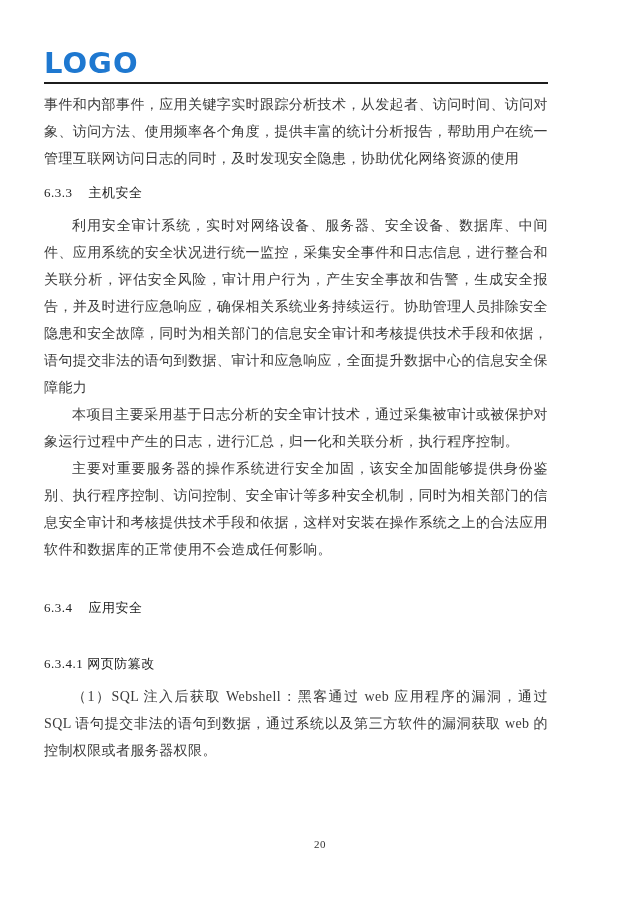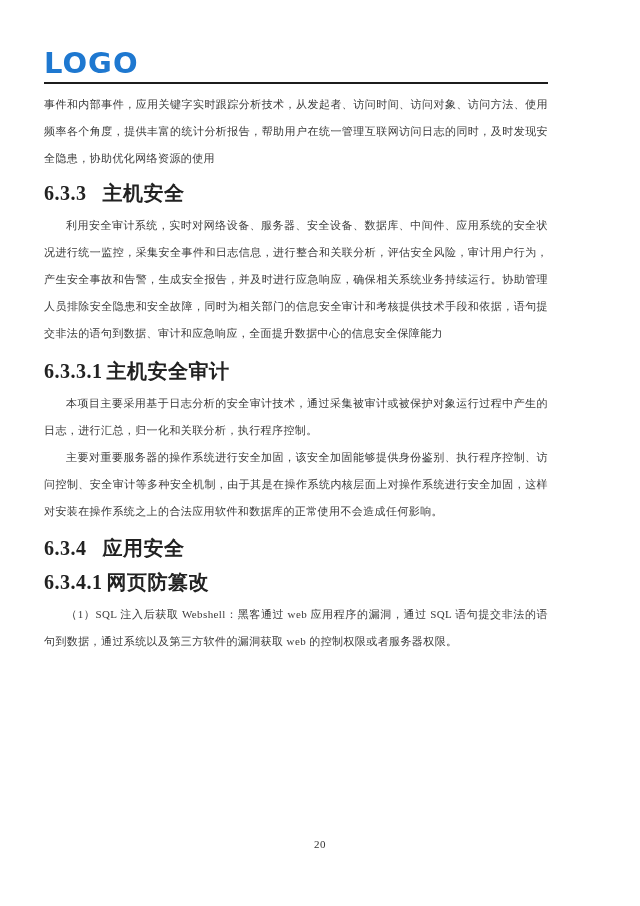--- a/index.html
+++ b/index.html
@@ -34,57 +34,57 @@
     transform: scaleY(0.96);
   }
   .header-rule {
     height: 0;
     border-bottom: 2px solid #1c1c1c;
     margin-top: 4px;
   }
   
   .para {
     margin: 0;
-    font-size: 11px;
+    font-size: 14px;
     line-height: 27px;
     letter-spacing: 0.4px;
     text-align: justify;
     color: #3a3a3a;
   }
   .para.indent {
     text-indent: 2em;
   }
   .para.first {
     margin-top: 7px;
   }
   
   .heading {
-    font-size: 20px;
-    font-weight: bold;
+    font-size: 13px;
+    font-weight: normal;
     color: #222222;
     line-height: 22px;
     letter-spacing: 0.5px;
   }
   .heading .h-num {
     display: inline-block;
   }
   .heading.lvl2 {
     margin: 10px 0 8px 0;
   }
   .heading.lvl2 .h-num {
     margin-right: 16px;
   }
   .heading.lvl3 {
     margin: 13px 0 8px 0;
   }
   .heading.lvl3 .h-num {
     margin-right: 4px;
   }
   .heading.spaced {
-    margin-top: 12px;
+    margin-top: 34px;
   }
   
   .footer {
     position: absolute;
     left: 0;
     right: 0;
     bottom: 56px;
     text-align: center;
     font-size: 11px;
     color: #333333;
@@ -101,26 +101,23 @@
     <div class="header-rule"></div>
   </div>
 
   <p class="para first">事件和内部事件，应用关键字实时跟踪分析技术，从发起者、访问时间、访问对象、访问方法、使用频率各个角度，提供丰富的统计分析报告，帮助用户在统一管理互联网访问日志的同时，及时发现安全隐患，协助优化网络资源的使用</p>
 
   <div class="heading lvl2">
     <span class="h-num">6.3.3</span><span class="h-title">主机安全</span>
   </div>
   <p class="para indent">利用安全审计系统，实时对网络设备、服务器、安全设备、数据库、中间件、应用系统的安全状况进行统一监控，采集安全事件和日志信息，进行整合和关联分析，评估安全风险，审计用户行为，产生安全事故和告警，生成安全报告，并及时进行应急响应，确保相关系统业务持续运行。协助管理人员排除安全隐患和安全故障，同时为相关部门的信息安全审计和考核提供技术手段和依据，语句提交非法的语句到数据、审计和应急响应，全面提升数据中心的信息安全保障能力</p>
 
-  <div class="heading lvl3">
-    <span class="h-num">6.3.3.1</span><span class="h-title">主机安全审计</span>
-  </div>
   <p class="para indent">本项目主要采用基于日志分析的安全审计技术，通过采集被审计或被保护对象运行过程中产生的日志，进行汇总，归一化和关联分析，执行程序控制。</p>
 
-  <p class="para indent">主要对重要服务器的操作系统进行安全加固，该安全加固能够提供身份鉴别、执行程序控制、访问控制、安全审计等多种安全机制，由于其是在操作系统内核层面上对操作系统进行安全加固，这样对安装在操作系统之上的合法应用软件和数据库的正常使用不会造成任何影响。</p>
+  <p class="para indent">主要对重要服务器的操作系统进行安全加固，该安全加固能够提供身份鉴别、执行程序控制、访问控制、安全审计等多种安全机制，同时为相关部门的信息安全审计和考核提供技术手段和依据，这样对安装在操作系统之上的合法应用软件和数据库的正常使用不会造成任何影响。</p>
 
   <div class="heading lvl2 spaced">
     <span class="h-num">6.3.4</span><span class="h-title">应用安全</span>
   </div>
 
   <div class="heading lvl3 spaced">
     <span class="h-num">6.3.4.1</span><span class="h-title">网页防篡改</span>
   </div>
   <p class="para indent">（1）SQL 注入后获取 Webshell：黑客通过 web 应用程序的漏洞，通过 SQL 语句提交非法的语句到数据，通过系统以及第三方软件的漏洞获取 web 的控制权限或者服务器权限。</p>
 

